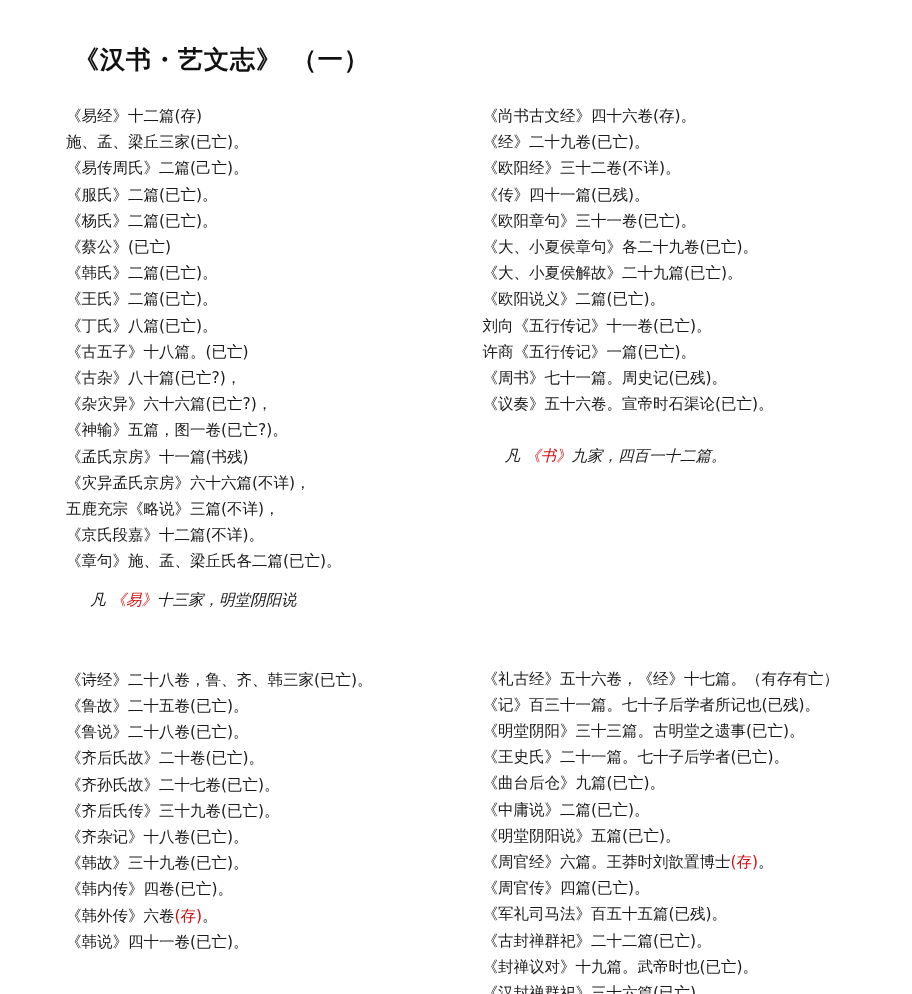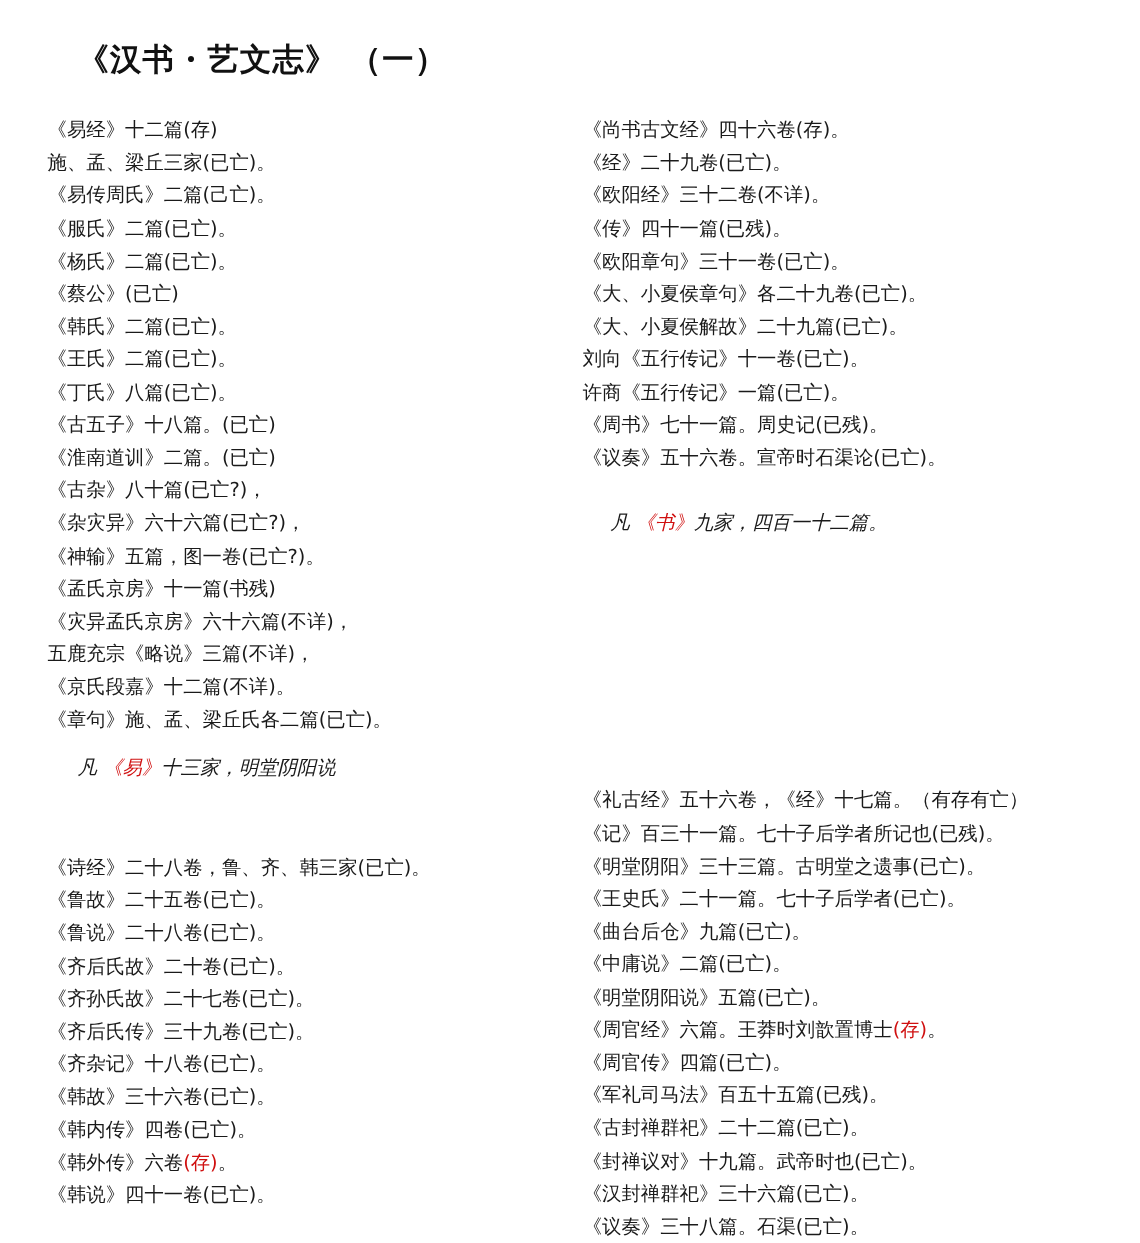--- a/index.html
+++ b/index.html
@@ -13,21 +13,21 @@
     font-family: "DejaVu Sans", "Liberation Sans", sans-serif;
     color: #1a1a1a;
     position: relative;
     overflow: hidden;
   }
   .page {
     width: 912px;
     height: 803px;
     position: relative;
     box-sizing: border-box;
-    padding: 4px;
+    padding: 16px;
     border-radius: 18px;
   }
   .doc-title {
     font-size: 25px;
     font-weight: 600;
     letter-spacing: 1px;
     padding: 26px 0 0 58px;
     color: #111;
     line-height: 1.4;
   }
@@ -41,20 +41,21 @@
     box-sizing: border-box;
   }
   .col-left {
     padding-left: 34px;
   }
   .col-right {
     padding-left: 10px;
   }
   .block {
     margin-bottom: 0;
+    margin-left: 16px;
   }
   .entry {
     font-size: 15.5px;
     line-height: 26.2px;
     white-space: nowrap;
     color: #1a1a1a;
   }
   .summary {
     font-size: 15.5px;
     line-height: 26.2px;
@@ -84,21 +85,20 @@
         <div class="entry">《易经》十二篇(存)</div>
         <div class="entry">施、孟、梁丘三家(已亡)。</div>
         <div class="entry">《易传周氏》二篇(己亡)。</div>
         <div class="entry">《服氏》二篇(已亡)。</div>
         <div class="entry">《杨氏》二篇(已亡)。</div>
         <div class="entry">《蔡公》(已亡)</div>
         <div class="entry">《韩氏》二篇(已亡)。</div>
         <div class="entry">《王氏》二篇(已亡)。</div>
         <div class="entry">《丁氏》八篇(已亡)。</div>
         <div class="entry">《古五子》十八篇。(已亡)</div>
-        <div class="entry">《淮南道训》二篇。(已亡)</div>
         <div class="entry">《古杂》八十篇(已亡?)，</div>
         <div class="entry">《杂灾异》六十六篇(已亡?)，</div>
         <div class="entry">《神输》五篇，图一卷(已亡?)。</div>
         <div class="entry">《孟氏京房》十一篇(书残)</div>
         <div class="entry">《灾异孟氏京房》六十六篇(不详)，</div>
         <div class="entry">五鹿充宗《略说》三篇(不详)，</div>
         <div class="entry">《京氏段嘉》十二篇(不详)。</div>
         <div class="entry">《章句》施、孟、梁丘氏各二篇(已亡)。</div>
         <div class="spacer-sm"></div>
         <div class="summary"><span>凡 </span><span class="red">《易》</span><span>十三家，明堂阴阳说</span></div>
@@ -107,40 +107,41 @@
       <div class="section-gap"></div>
 
       <div class="block">
         <div class="entry">《诗经》二十八卷，鲁、齐、韩三家(已亡)。</div>
         <div class="entry">《鲁故》二十五卷(已亡)。</div>
         <div class="entry">《鲁说》二十八卷(已亡)。</div>
         <div class="entry">《齐后氏故》二十卷(已亡)。</div>
         <div class="entry">《齐孙氏故》二十七卷(已亡)。</div>
         <div class="entry">《齐后氏传》三十九卷(已亡)。</div>
         <div class="entry">《齐杂记》十八卷(已亡)。</div>
-        <div class="entry">《韩故》三十六卷(已亡)。</div>
+        <div class="entry">《韩故》三十九卷(已亡)。</div>
         <div class="entry">《韩内传》四卷(已亡)。</div>
         <div class="entry"><span>《韩外传》六卷</span><span class="red">(存)</span><span>。</span></div>
         <div class="entry">《韩说》四十一卷(已亡)。</div>
         <div class="entry"></div>
 
       </div>
 
     </div>
 
     <div class="col col-right">
 
       <div class="block">
         <div class="entry">《尚书古文经》四十六卷(存)。</div>
         <div class="entry">《经》二十九卷(已亡)。</div>
         <div class="entry">《欧阳经》三十二卷(不详)。</div>
         <div class="entry">《传》四十一篇(已残)。</div>
         <div class="entry">《欧阳章句》三十一卷(已亡)。</div>
         <div class="entry">《大、小夏侯章句》各二十九卷(已亡)。</div>
         <div class="entry">《大、小夏侯解故》二十九篇(已亡)。</div>
+        <div class="entry">《欧阳说义》二篇(已亡)。</div>
         <div class="entry">刘向《五行传记》十一卷(已亡)。</div>
         <div class="entry">许商《五行传记》一篇(已亡)。</div>
         <div class="entry">《周书》七十一篇。周史记(已残)。</div>
         <div class="entry">《议奏》五十六卷。宣帝时石渠论(已亡)。</div>
         <div class="spacer-md"></div>
         <div class="summary" style="padding-left:22px;"><span>凡 </span><span class="red">《书》</span><span>九家，四百一十二篇。</span></div>
       </div>
 
       <div style="height:196px;"></div>
 

